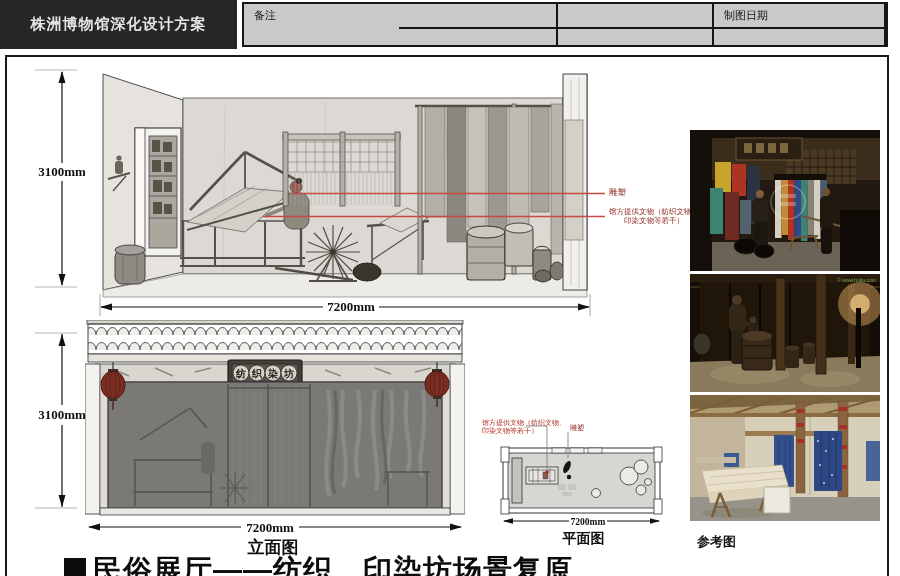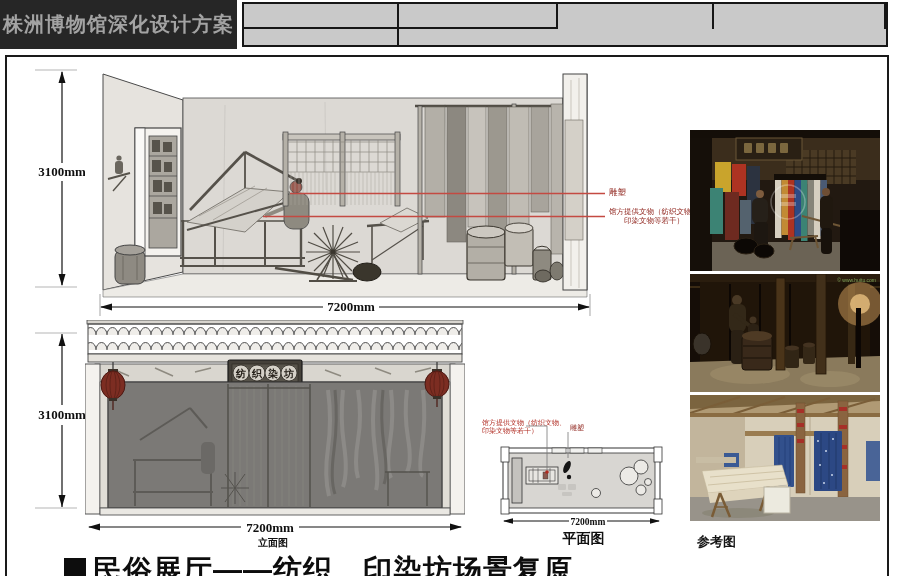--- a/index.html
+++ b/index.html
@@ -1,22 +1,22 @@
 <!DOCTYPE html>
 <html><head>
 <meta charset="utf-8">
 <style>
   html,body{margin:0;padding:0;background:#fff;}
   #sheet{position:relative;width:900px;height:576px;background:#fff;overflow:hidden;
          font-family:"Liberation Sans",sans-serif;}
   .abs{position:absolute;}
   
-  .title-box{left:0;top:0;width:237px;height:49px;background:#262626;color:#a3a3a3;
+  .title-box{left:0;top:0;width:237px;height:49px;background:#262626;color:#e5e5e5;
              display:flex;align-items:center;justify-content:center;
-             font-size:20px;font-weight:bold;letter-spacing:1px;}
+             font-size:15px;font-weight:bold;letter-spacing:1px;}
   .header-table{left:242px;top:2px;width:646px;height:45px;background:#c9c9c9;
                 border:2px solid #161616;box-sizing:border-box;
                 display:grid;grid-template-columns:155px 159px 156px 1fr;grid-template-rows:25px 1fr;}
   .ht-cell{border-right:2px solid #161616;border-bottom:2px solid #161616;
            font-size:11px;color:#141414;padding:4px 0 0 10px;box-sizing:border-box;}
   .ht-cell.nobb{border-bottom:none;}
   .ht-span{grid-row:1/3;border-right:none;border-bottom:none;}
   
   .content-frame{left:5px;top:55px;width:884px;height:530px;border:2px solid #1a1a1a;
                  box-sizing:border-box;background:#fff;}
@@ -36,20 +36,22 @@
 <body>
 
 <div id="sheet">
 
   <div class="abs title-box">
     <span>株洲博物馆深化设计方案</span>
   </div>
   <div class="abs header-table">
     <div class="ht-cell"></div>
     <div class="ht-cell"></div>
+    <div class="ht-cell">制图日期</div>
+    <div class="ht-cell ht-span">备注</div>
     <div class="ht-cell nobb"></div>
     <div class="ht-cell nobb"></div>
     <div class="ht-cell nobb"></div>
   </div>
 
   <div class="abs content-frame"></div>
 
   <svg class="abs" style="left:95px;top:60px;" width="500" height="240" viewBox="0 0 500 240">
 
     <polygon points="8,14 88,40 88,212 8,230" fill="#e6e3de" stroke="#4a4a4a" stroke-width="1"></polygon>
@@ -381,21 +383,21 @@
     <text x="37" y="94" text-anchor="middle" font-size="13">3100mm</text>
   </svg>
 
   <svg class="abs dim-svg" style="left:85px;top:516px;" width="380" height="24" viewBox="0 0 380 24">
     <line x1="4" y1="11" x2="156" y2="11" stroke="#111" stroke-width="1.2"></line>
     <line x1="214" y1="11" x2="376" y2="11" stroke="#111" stroke-width="1.2"></line>
     <polygon points="3,11 15,7.5 15,14.5" fill="#111"></polygon>
     <polygon points="377,11 365,7.5 365,14.5" fill="#111"></polygon>
     <text x="185" y="15.5" text-anchor="middle" font-size="13">7200mm</text>
   </svg>
-  <div class="abs cap" style="left:233px;top:536px;width:80px;font-size:10px;">立面图</div>
+  <div class="abs cap" style="left:233px;top:536px;width:80px;font-size:17px;">立面图</div>
 
   <svg class="abs" style="left:500px;top:440px;" width="165" height="85" viewBox="0 0 165 85">
     <rect x="3" y="8" width="157" height="65" fill="#ffffff" stroke="#333" stroke-width="1"></rect>
     <rect x="8" y="13" width="147" height="55" fill="#d8d6d2" stroke="#333" stroke-width="0.8"></rect>
     <g fill="#fff" stroke="#333" stroke-width="0.8">
       <rect x="1" y="7" width="8" height="15"></rect>
         <rect x="154" y="7" width="8" height="15"></rect>
       <rect x="1" y="59" width="8" height="15"></rect>
         <rect x="154" y="59" width="8" height="15"></rect>
     </g>

